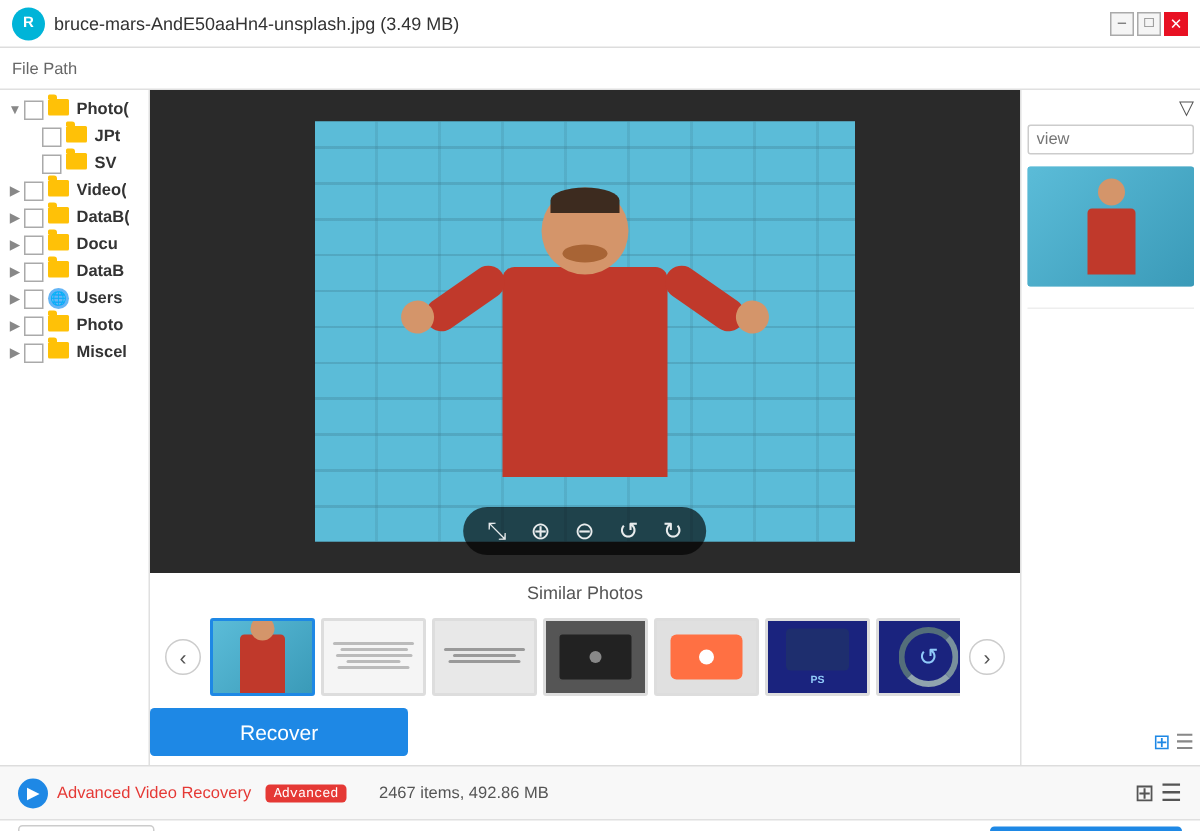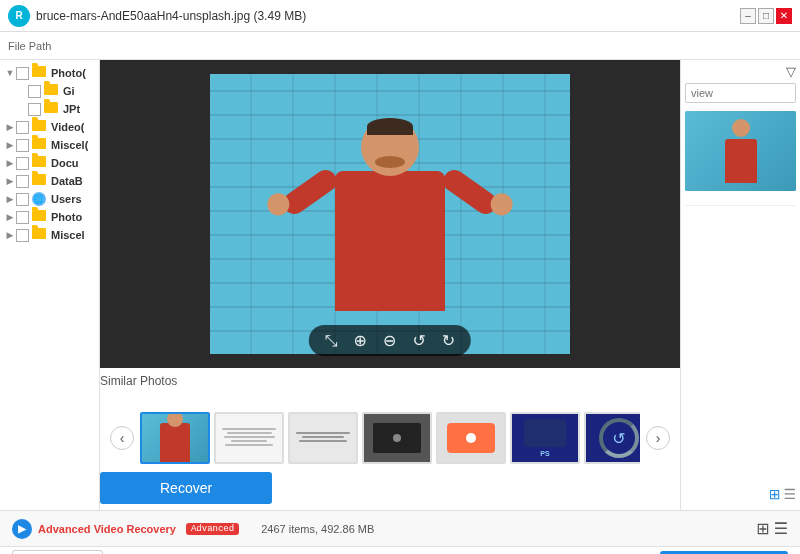--- a/index.html
+++ b/index.html
@@ -33,21 +33,21 @@
 
     
     .center-panel { flex: 1; display: flex; flex-direction: column; background: #fff; overflow: hidden; }
     .preview-area { flex: 1; display: flex; align-items: center; justify-content: center; background: #2a2a2a; position: relative; overflow: hidden; }
     .photo-bg { width: 360px; height: 280px; background: linear-gradient(135deg, #5bbcd8 0%, #3a9ab8 30%, #7ecce8 60%, #4dadc8 100%); position: relative; display: flex; align-items: center; justify-content: center; }
 
     .image-controls { position: absolute; bottom: 12px; left: 50%; transform: translateX(-50%); background: rgba(0,0,0,0.65); border-radius: 20px; padding: 6px 16px; display: flex; gap: 16px; align-items: center; }
     .ctrl-icon { color: #fff; font-size: 16px; cursor: pointer; opacity: 0.9; }
 
     .similar-section { background: #fff; padding: 6px 0 0; }
-    .similar-label { text-align: left; font-size: 12px; color: #555; margin-bottom: 24px; }
+    .similar-label { text-align: center; font-size: 12px; color: #555; margin-bottom: 10px; }
     .similar-row { display: flex; align-items: center; padding: 0 10px; gap: 6px; }
     .similar-nav { width: 24px; height: 24px; border: 1px solid #ccc; border-radius: 50%; display: flex; align-items: center; justify-content: center; cursor: pointer; color: #555; font-size: 14px; flex-shrink: 0; background: #fff; }
     .similar-thumbs { display: flex; gap: 4px; flex: 1; overflow: hidden; }
     .thumb { width: 70px; height: 52px; border: 2px solid transparent; border-radius: 2px; overflow: hidden; flex-shrink: 0; cursor: pointer; background: #ddd; }
     .thumb.active { border-color: #1e88e5; }
     .thumb-img { width: 100%; height: 100%; object-fit: cover; display: flex; align-items: center; justify-content: center; font-size: 18px; }
     .thumb-blue { background: linear-gradient(135deg, #5bbcd8, #3a9ab8); }
     .thumb-doc { background: #f5f5f5; display: flex; flex-direction: column; justify-content: center; padding: 3px; }
     .thumb-line { height: 2px; background: #bbb; margin-bottom: 2px; border-radius: 1px; }
     .thumb-drive { background: #555; display: flex; align-items: center; justify-content: center; }
@@ -61,21 +61,21 @@
     .search-box { width: 100%; border: 1px solid #ccc; border-radius: 2px; padding: 3px 5px; font-size: 11px; margin-bottom: 8px; }
     .info-row { font-size: 10px; color: #666; margin-bottom: 4px; line-height: 1.4; }
     .info-label { font-weight: 600; color: #444; }
 
     
     .topbar { height: 28px; background: #fff; border-bottom: 1px solid #e0e0e0; display: flex; align-items: center; padding: 0 8px; }
     .topbar-label { font-size: 11px; color: #666; }
 
     
     .bottombar { height: 36px; background: #f8f8f8; border-top: 1px solid #ddd; display: flex; align-items: center; padding: 0 12px; gap: 12px; }
-    .adv-video { font-size: 11px; color: #e53935; cursor: pointer; font-weight: bold; }
+    .adv-video { font-size: 11px; color: #e53935; cursor: pointer; }
     .adv-badge { background: #e53935; color: #fff; font-size: 9px; padding: 1px 5px; border-radius: 3px; margin-left: 4px; font-family: Liberation Mono, monospace; }
     .status-text { font-size: 11px; color: #555; margin-left: 10px; }
 
     
     .footer { height: 36px; background: #fff; border-top: 1px solid #e0e0e0; display: flex; align-items: center; padding: 0 12px; }
     .back-btn { border: 1px solid #ccc; background: #fff; padding: 6px 30px; cursor: pointer; font-size: 13px; color: #333; border-radius: 3px; }
     .footer-recover-btn { margin-left: auto; background: #1e88e5; color: #fff; border: none; border-radius: 3px; padding: 6px 40px; font-size: 13px; cursor: pointer; font-weight: 500; }
 
     .right-info-section { padding: 4px 2px; }
     .right-divider { border: none; border-top: 1px solid #eee; margin: 6px 0; }
@@ -110,46 +110,46 @@
         </div>
       <span class="tree-label">Photo(</span>
     </div>
     <div class="tree-item">
       <div class="tree-indent"></div>
       <div class="tree-expand"></div>
       <div class="tree-check"></div>
       <div class="tree-icon">
           <div class="folder-icon"></div>
         </div>
-      <span class="tree-label">Gi</span>
+      <span class="tree-label">JPt</span>
     </div>
     <div class="tree-item">
       <div class="tree-indent"></div>
       <div class="tree-expand"></div>
       <div class="tree-check"></div>
       <div class="tree-icon">
           <div class="folder-icon"></div>
         </div>
-      <span class="tree-label">JPt</span>
+      <span class="tree-label">SV</span>
     </div>
     <div class="tree-item">
       <div class="tree-expand">▶</div>
       <div class="tree-check"></div>
       <div class="tree-icon">
           <div class="folder-icon"></div>
         </div>
       <span class="tree-label">Video(</span>
     </div>
     <div class="tree-item">
       <div class="tree-expand">▶</div>
       <div class="tree-check"></div>
       <div class="tree-icon">
           <div class="folder-icon"></div>
         </div>
-      <span class="tree-label">Miscel(</span>
+      <span class="tree-label">DataB(</span>
     </div>
     <div class="tree-item">
       <div class="tree-expand">▶</div>
       <div class="tree-check"></div>
       <div class="tree-icon">
           <div class="folder-icon"></div>
         </div>
       <span class="tree-label">Docu</span>
     </div>
     <div class="tree-item">

